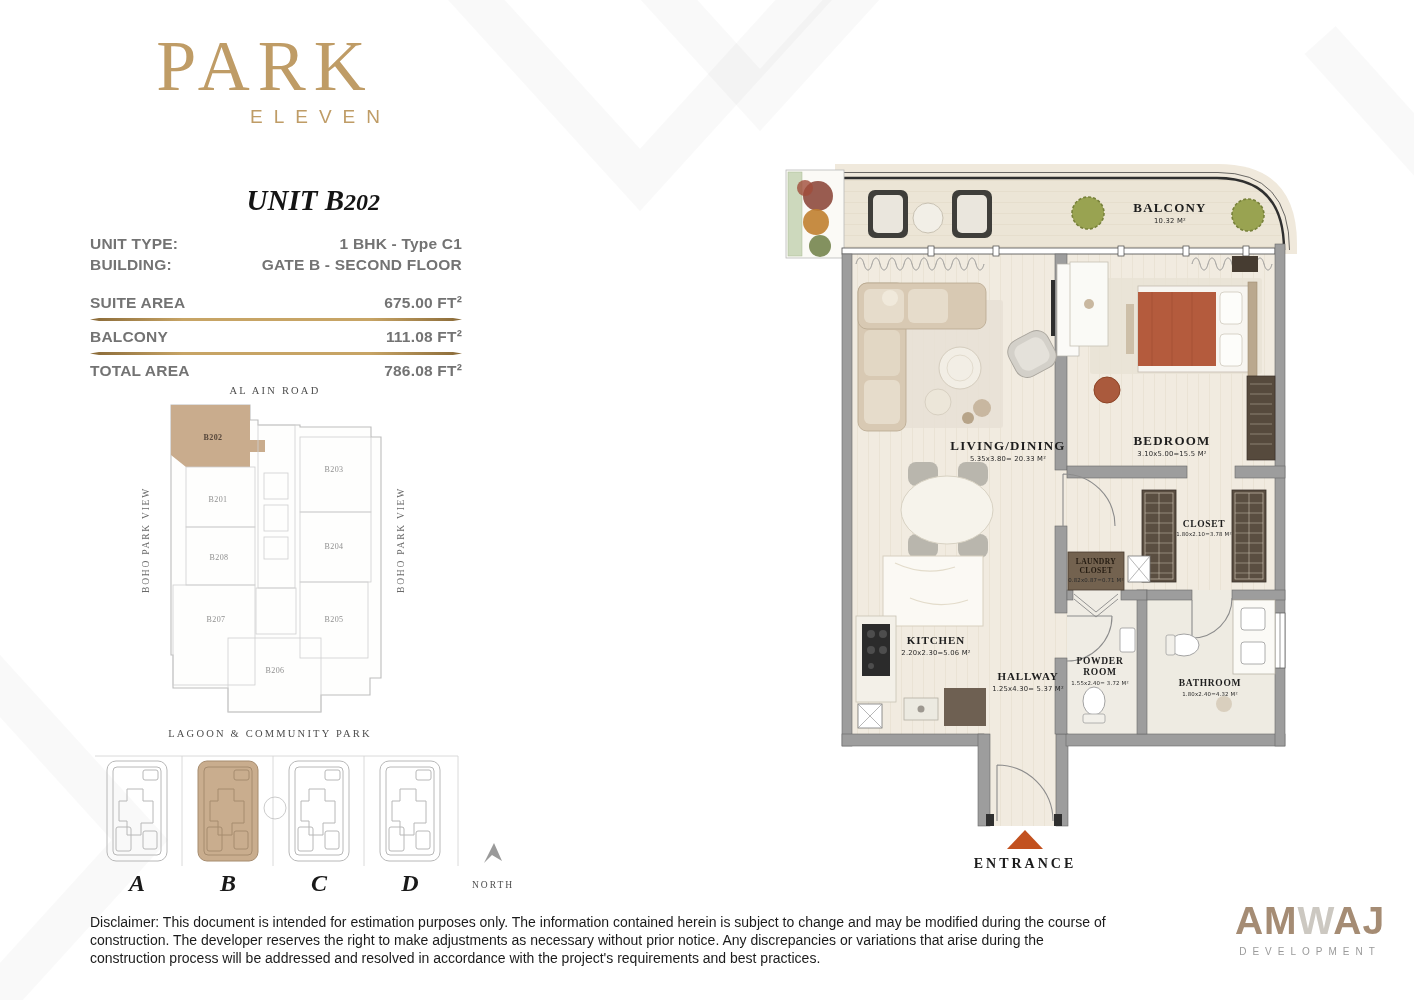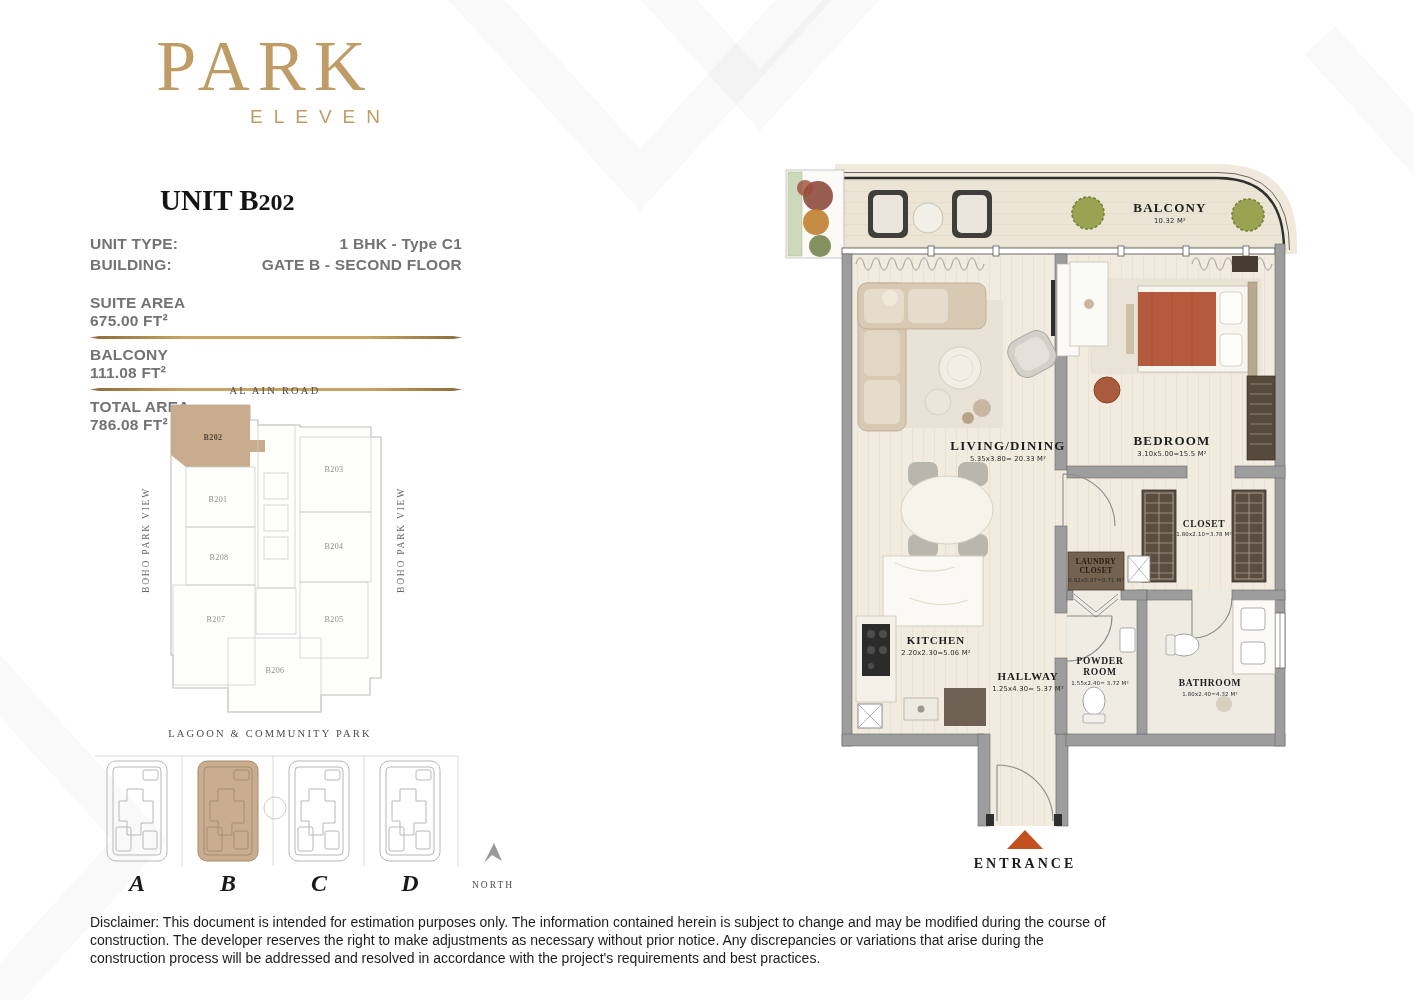--- a/index.html
+++ b/index.html
@@ -6,31 +6,31 @@
   .page{position:relative;width:1414px;height:1000px;background:#ffffff;overflow:hidden;
         font-family:"Liberation Sans",sans-serif;}
   .wm{position:absolute;inset:0;pointer-events:none;}
 
   
   .logo{position:absolute;left:135px;top:30px;width:260px;text-align:center;color:#bf9c66;}
   .logo .brand{font-family:"Liberation Serif",serif;font-size:72px;line-height:72px;
                letter-spacing:8px;font-weight:400;}
   .logo .sub{font-family:"Liberation Sans",sans-serif;font-size:19px;letter-spacing:11px;
              margin-top:4px;text-align:right;padding-right:4px;color:#bf9c66;}
-  .unit-title{position:absolute;left:160px;top:184px;width:220px;text-align:left;
-              font-family:"Liberation Serif",serif;font-weight:700;color:#141414;}
+  .unit-title{position:absolute;left:160px;top:184px;width:220px;text-align:right;
+              font-family:"Liberation Serif",serif;font-style:italic;font-weight:700;color:#141414;}
   .unit-title .pfx{font-size:29px;}
   .unit-title .dig{font-size:24px;}
 
   .details{position:absolute;left:90px;top:233px;width:372px;color:#737373;}
   .drow{display:flex;justify-content:space-between;font-size:15.5px;font-weight:700;
         line-height:21px;letter-spacing:.2px;}
   .dgap{height:12px;}
   .arow{display:flex;justify-content:space-between;font-size:15.5px;font-weight:700;
-        padding:7px 0 6px 0;letter-spacing:.2px;flex-direction:column;}
+        padding:7px 0 6px 0;letter-spacing:.2px;}
   .gold-line{height:3px;background:linear-gradient(90deg,#8a6a38,#c7a465 25%,#c7a465 75%,#8a6a38);
              clip-path:polygon(0 50%,9px 0,calc(100% - 9px) 0,100% 50%,calc(100% - 9px) 100%,9px 100%);}
 
   .keyplan{position:absolute;left:128px;top:378px;}
   .selector{position:absolute;left:85px;top:750px;}
   .floorplan{position:absolute;left:780px;top:158px;}
 
   .disclaimer{position:absolute;left:90px;top:913px;width:1022px;font-size:14px;
               line-height:18px;color:#1b1b1b;}
   .amwaj{position:absolute;left:1220px;top:901px;width:180px;text-align:center;}
@@ -444,14 +444,18 @@
     </g>
 
     <g>
       <polygon points="245,672 227,691 263,691" fill="#c2511f"></polygon>
       <text class="ent-txt" x="245" y="710">ENTRANCE</text>
     </g>
   </svg>
 
   <div class="disclaimer">Disclaimer: This document is intended for estimation purposes only. The information contained herein is subject to change and may be modified during the course of construction. The developer reserves the right to make adjustments as necessary without prior notice. Any discrepancies or variations that arise during the construction process will be addressed and resolved in accordance with the project's requirements and best practices.</div>
 
+  <div class="amwaj">
+    <div class="nm"><span class="c1">AM</span><span class="c2">W</span><span class="c1">AJ</span></div>
+    <div class="sub">DEVELOPMENT</div>
+  </div>
 
 </div>
 
 </body></html>

